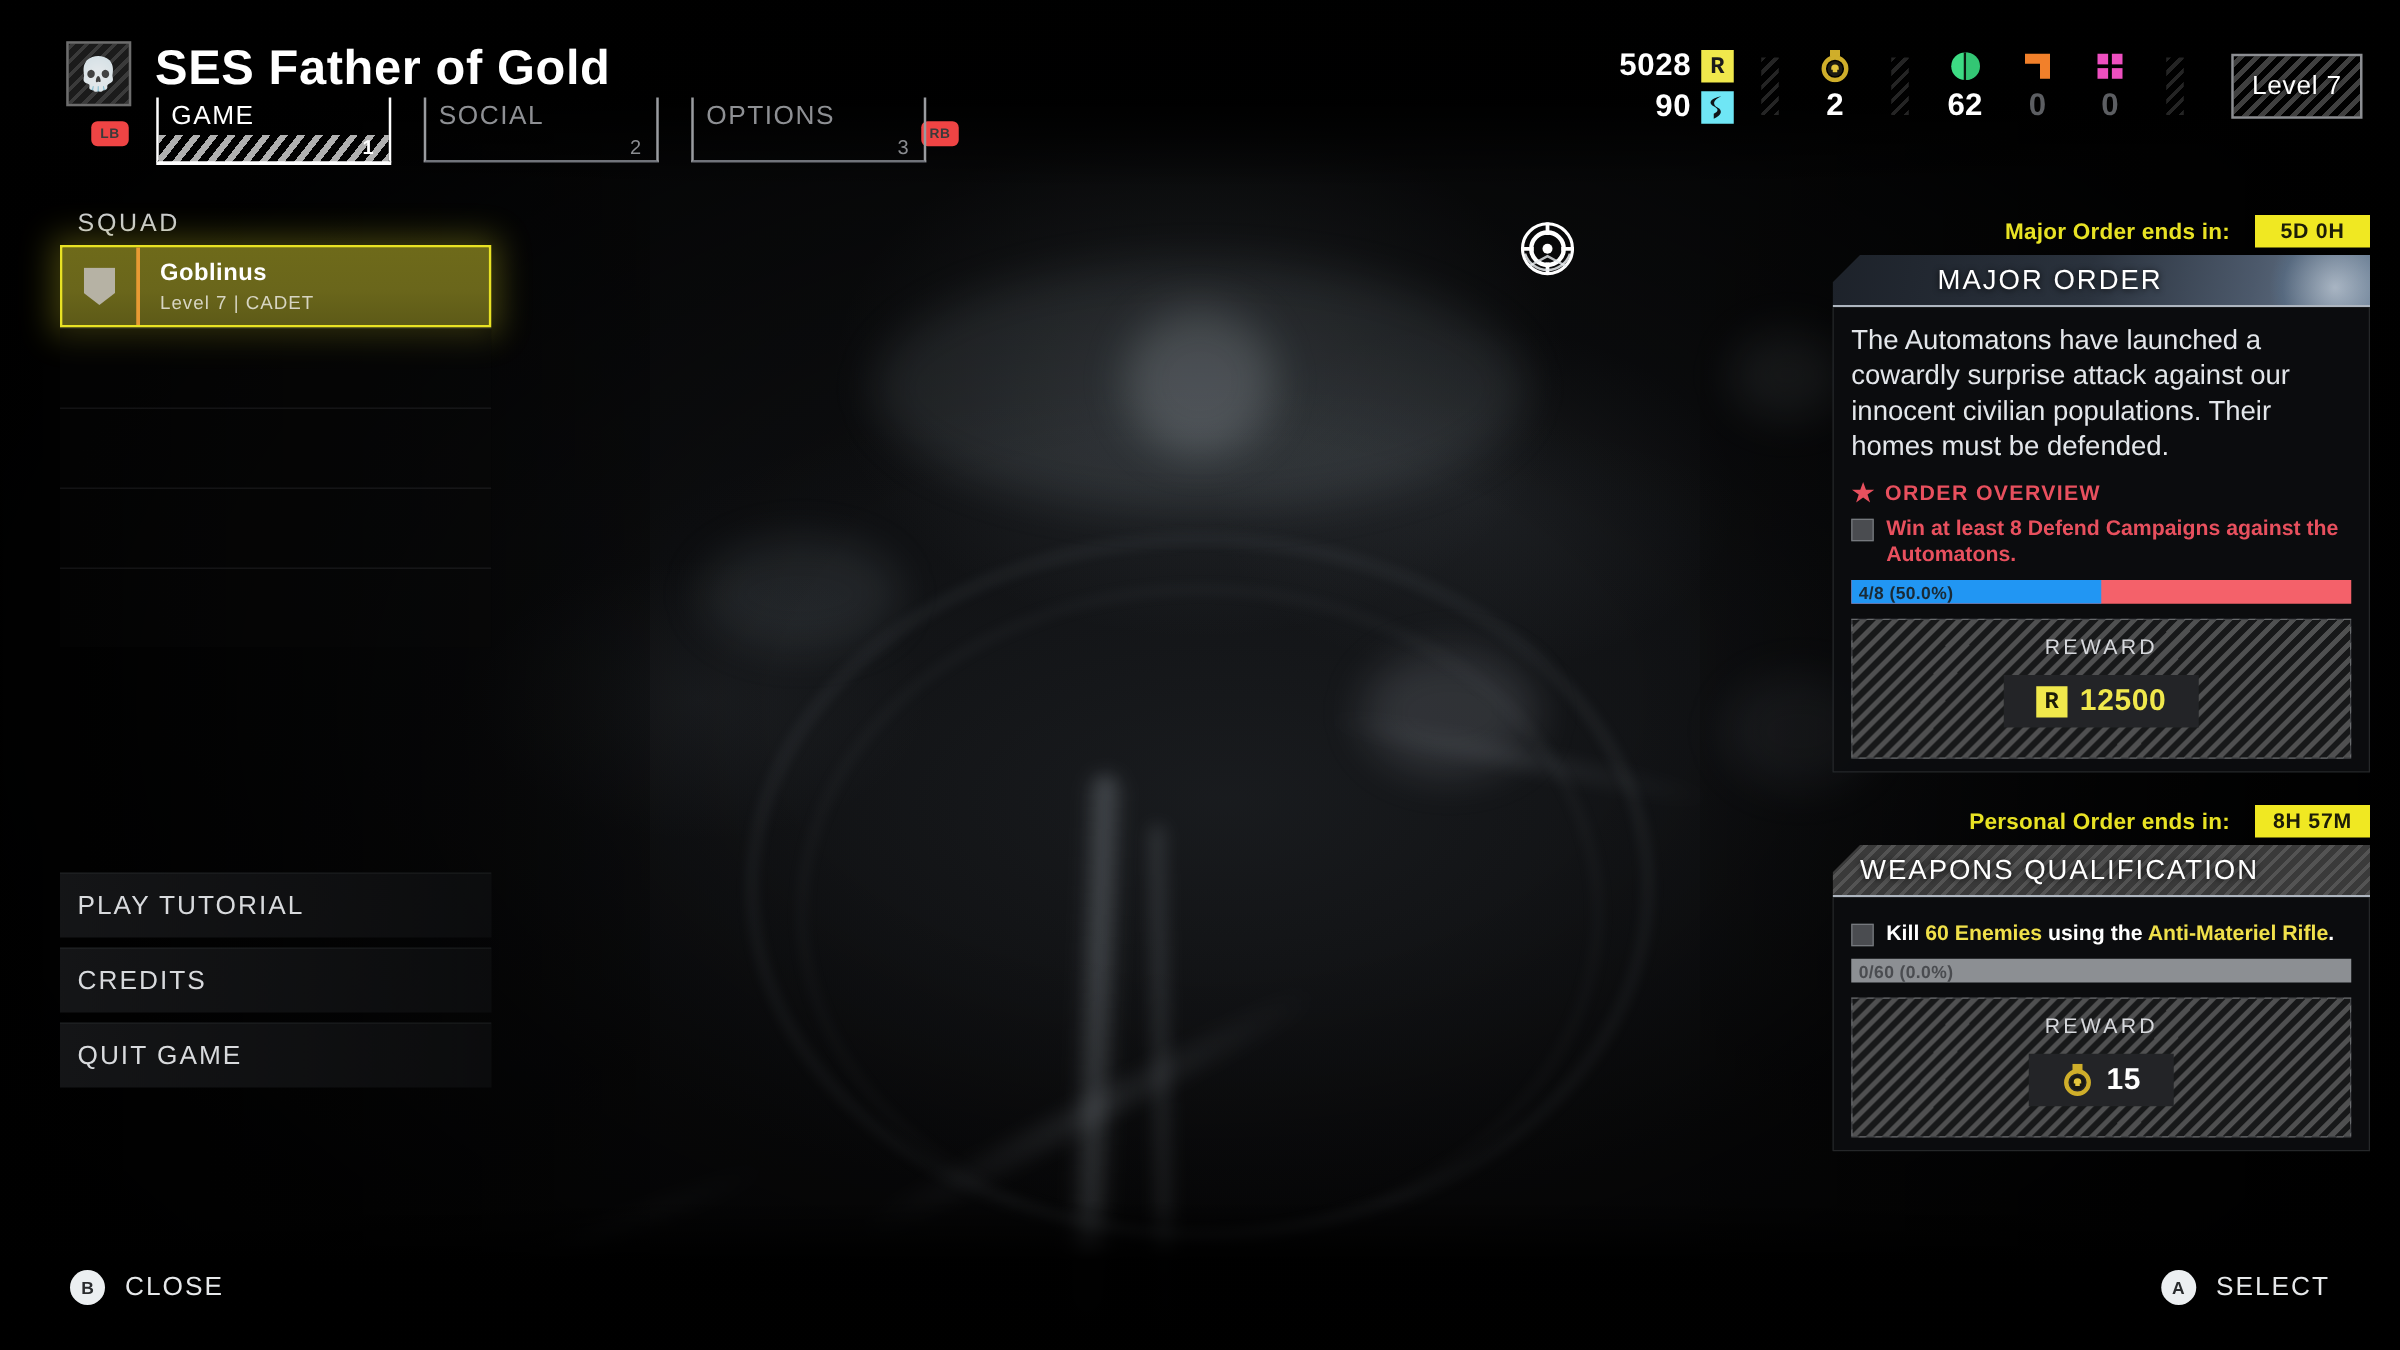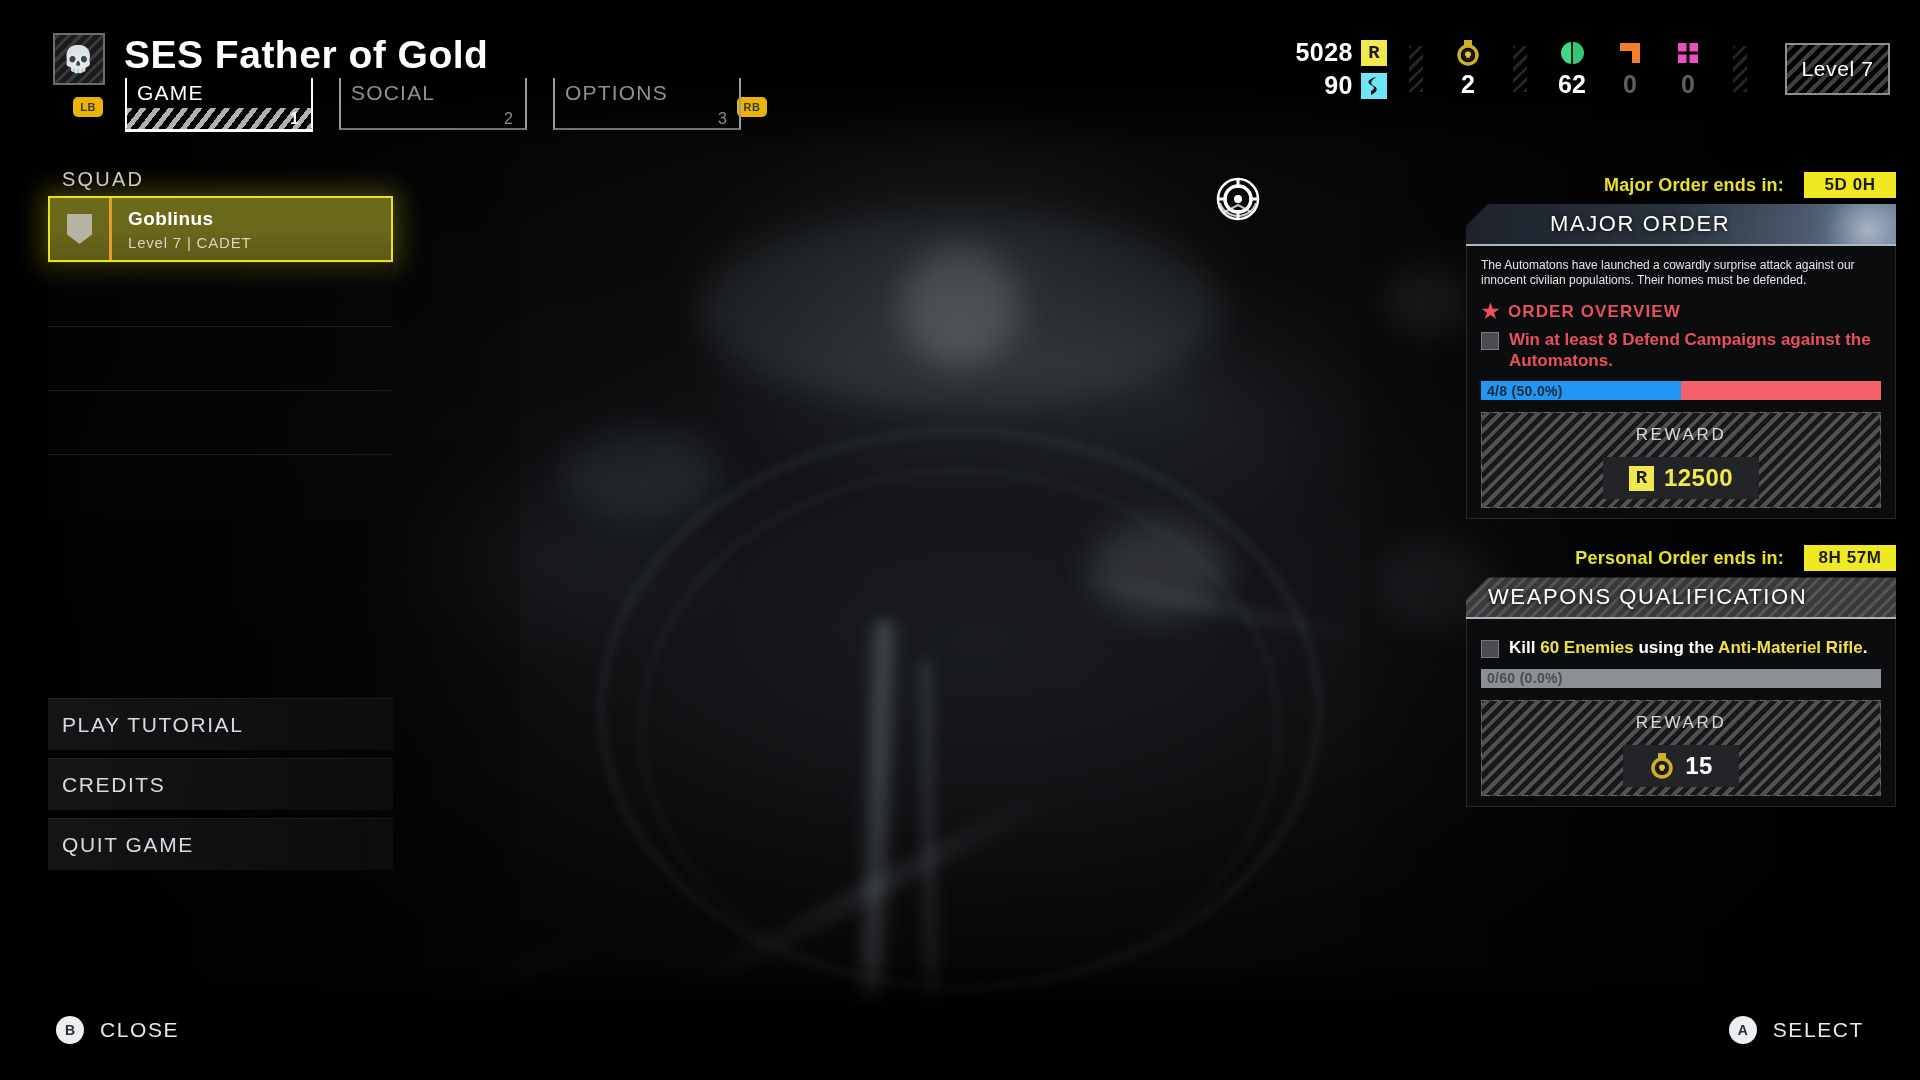--- a/index.html
+++ b/index.html
@@ -136,21 +136,21 @@
       rgba(0,0,0,0) 5px, rgba(0,0,0,0) 11px);
   }
   .tab.active .tab-underline {
     position:absolute; left:0; right:0; bottom:-2px; height:3px; background:#ffffff;
   }
   .tab.active .tab-num { color:#ffffff; font-weight:bold; }
 
   .bumper {
     position: absolute;
     width: 30px; height: 20px; border-radius: 5px;
-    background: #eab308; color: #3a3a3a;
+    background: #ef4444; color: #3a3a3a;
     font-size: 11px; font-weight: bold;
     display: flex; align-items: center; justify-content: center;
     letter-spacing: 0.5px;
   }
   #lb-btn { left: 73px; top: 97px; }
   #rb-btn { left: 737px; top: 97px; }
 
   
   #resources { position: absolute; right: 30px; top: 30px; display: flex; align-items: center; height: 78px; }
   .res-col-double { display: flex; flex-direction: column; justify-content: center; gap: 4px; margin-right: 6px; }
@@ -277,21 +277,21 @@
   }
 
   .order-body {
     background: rgba(12,13,15,0.93);
     border-left: 1px solid rgba(130,135,142,0.22);
     border-right: 1px solid rgba(130,135,142,0.22);
     border-bottom: 1px solid rgba(130,135,142,0.22);
     padding: 12px 14px 10px 14px;
   }
   .order-desc {
-    font-size: 12px; line-height: 1.29; color: #e3e6ea;
+    font-size: 22px; line-height: 1.29; color: #e3e6ea;
     margin-bottom: 13px;
   }
   .overview-row { display: flex; align-items: center; gap: 8px; margin-bottom: 7px; }
   .overview-row .ov-label { font-size: 17px; font-weight: bold; color: #e8505e; letter-spacing: 1.1px; }
   .task-row { display: flex; gap: 10px; align-items: flex-start; margin-bottom: 10px; }
   .task-check {
     width: 18px; height: 18px; flex: 0 0 18px; margin-top: 3px;
     background: #4a4c50; border: 1px solid #76797e;
   }
   .task-text { font-size: 17px; line-height: 1.25; font-weight: bold; color: #e8505e; }
@@ -310,21 +310,21 @@
     position: absolute; left: 6px; top: 0; height: 100%;
     display: flex; align-items: center;
     font-size: 14px; font-weight: bold; color: #1a2a35;
     letter-spacing: 0.3px;
   }
   .progress.grey { background: #8c8f93; }
   .progress.grey .ptext { color: #4a4c50; }
 
   .reward-box {
     position: relative;
-    padding: 12px 0 8px 0;
+    padding: 12px 0 24px 0;
     border: 1px solid rgba(150,155,160,0.35);
     background-color: rgba(24,25,27,0.9);
     text-align: center;
   }
   .reward-box .rw-label {
     position: relative; z-index: 2;
     font-size: 17px; letter-spacing: 2.6px; color: #d6d8dc; margin-bottom: 12px;
   }
   .reward-chip {
     position: relative; z-index: 2;

